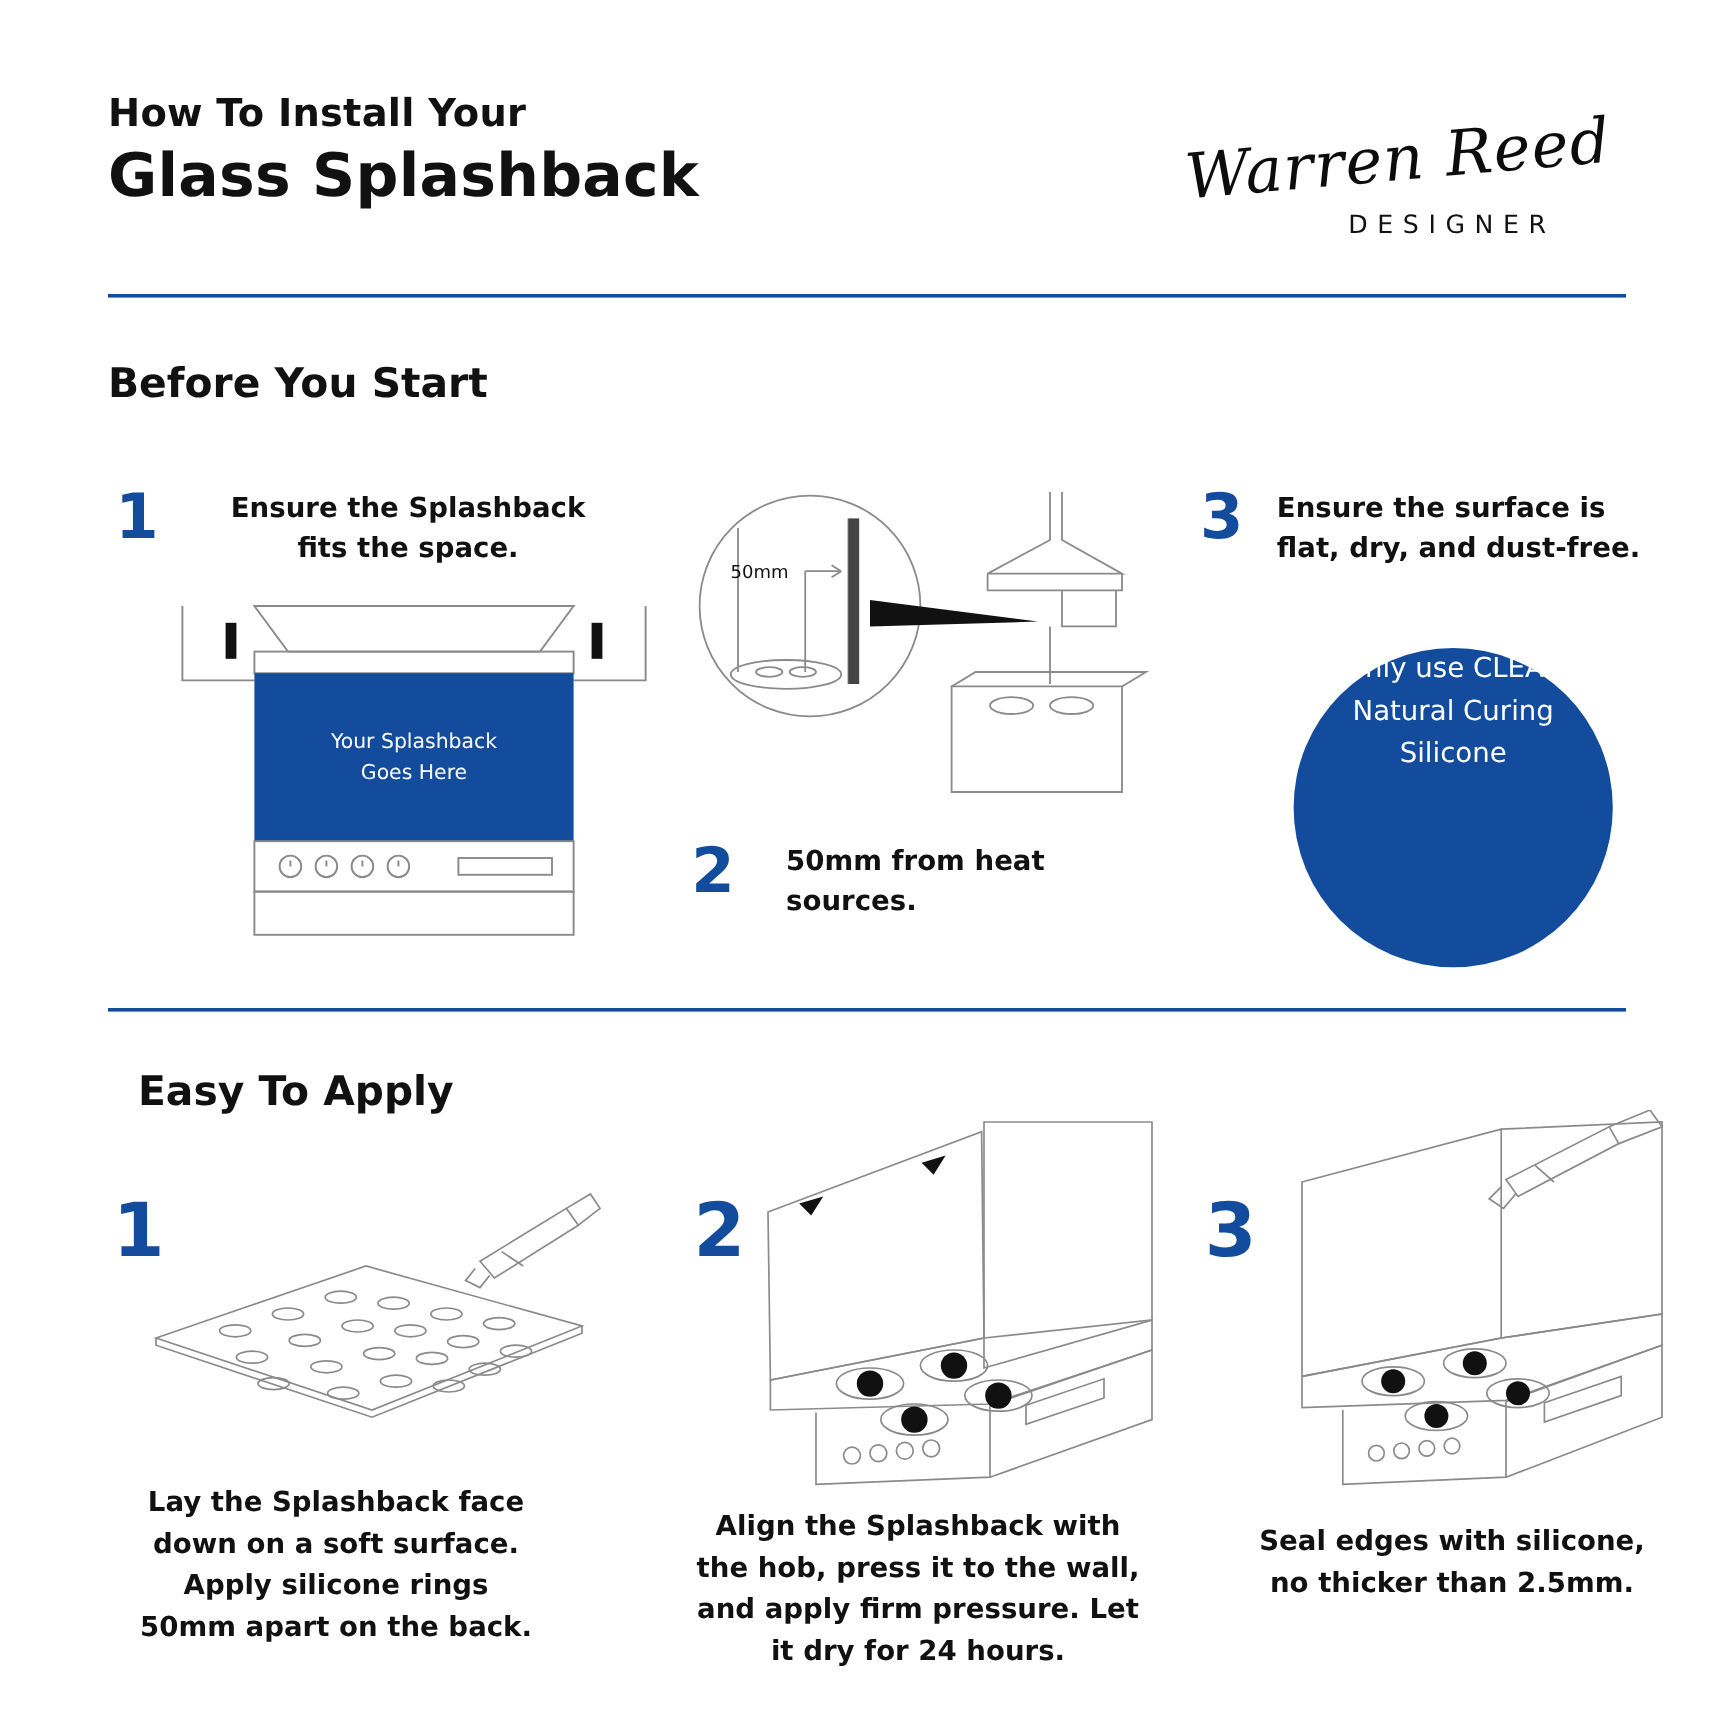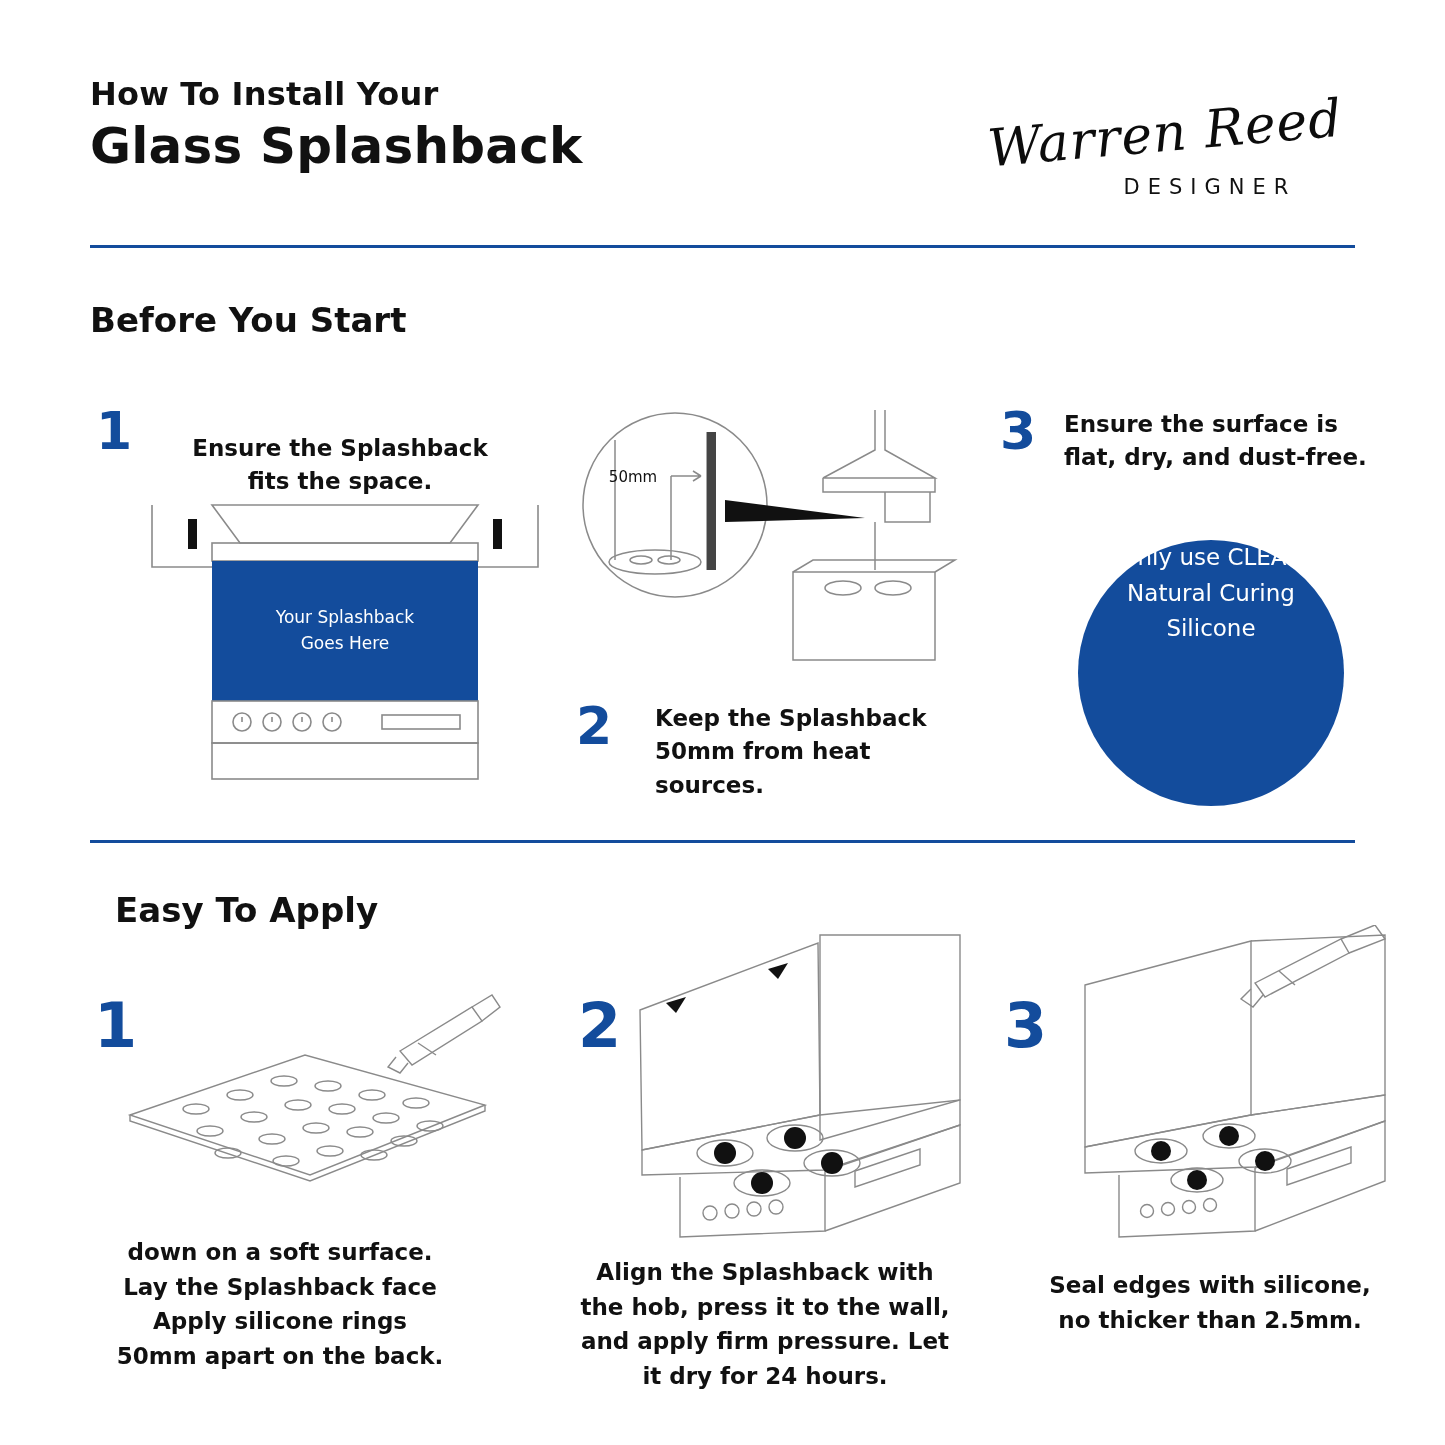--- a/index.html
+++ b/index.html
@@ -164,21 +164,21 @@
       <span class="logo-script">Warren Reed</span>
       <span class="logo-sub">DESIGNER</span>
     </div>
   </div>
 
   <div class="rule rule-top"></div>
 
   <div class="section-heading sec1-heading">Before You Start</div>
 
   <div class="step-num" style="left:96px; top:405px;">1</div>
-  <div class="step-text center-text" style="left:160px; top:408px; width:360px;margin-top:24px;">
+  <div class="step-text center-text" style="left:160px; top:408px; width:360px;">
     <div>Ensure the Splashback</div>
     <div>fits the space.</div>
   </div>
 
   <div class="fig" style="left:150px; top:495px;">
     <svg width="390" height="290" viewBox="0 0 390 290">
       <g fill="none" stroke="#8a8a8a" stroke-width="1.6">
 
         <path d="M2 10 L2 72 L62 72"></path>
         <path d="M388 10 L388 72 L328 72"></path>
@@ -233,21 +233,20 @@
         <path d="M218 162 L238 150 L380 150 L360 162"></path>
         <ellipse cx="268" cy="178" rx="18" ry="7"></ellipse>
         <ellipse cx="318" cy="178" rx="18" ry="7"></ellipse>
       </g>
       <text x="58" y="72" text-anchor="middle" fill="#111111" font-family="DejaVu Sans, sans-serif" font-size="15">50mm</text>
     </svg>
   </div>
 
   <div class="step-num" style="left:576px; top:700px;">2</div>
   <div class="step-text" style="left:655px; top:702px; width:340px;">
-    <div>Keep the Splashback</div>
     <div>50mm from heat</div>
     <div>sources.</div>
   </div>
 
   <div class="step-num" style="left:1000px; top:405px;">3</div>
   <div class="step-text" style="left:1064px; top:408px; width:340px;">
     <div>Ensure the surface is</div>
     <div>flat, dry, and dust-free.</div>
   </div>
 
@@ -293,22 +292,22 @@
         <ellipse cx="274" cy="170" rx="13" ry="5"></ellipse>
 
         <path d="M300 66 L372 22 L382 36 L312 80 Z"></path>
         <path d="M372 22 L392 10 L400 22 L382 36"></path>
         <path d="M296 72 L288 82 L300 88 L308 78"></path>
         <path d="M318 58 L336 70"></path>
       </g>
     </svg>
   </div>
   <div class="caption" style="left:80px; top:1235px; width:400px;">
+    <div>Lay the Splashback face</div>
     <div>down on a soft surface.</div>
-    <div>Lay the Splashback face</div>
     <div>Apply silicone rings</div>
     <div>50mm apart on the back.</div>
   </div>
 
   <div class="step-num big" style="left:578px; top:995px;">2</div>
   <div class="fig" style="left:620px; top:925px;">
     <svg width="370" height="320" viewBox="0 0 370 320">
       <g fill="none" stroke="#8a8a8a" stroke-width="1.4">
 
         <path d="M200 10 L340 10 L340 175 L200 215 Z"></path>

